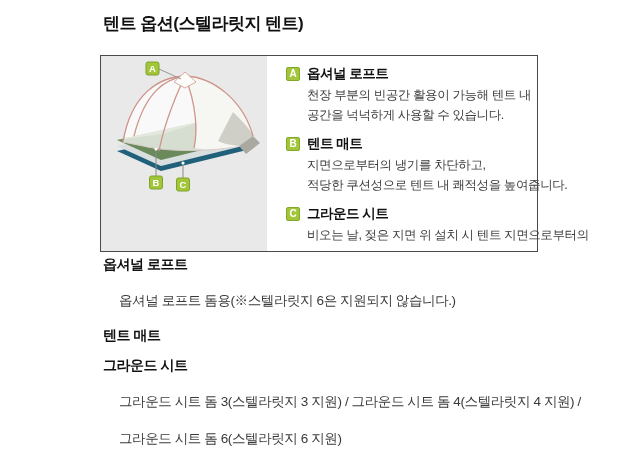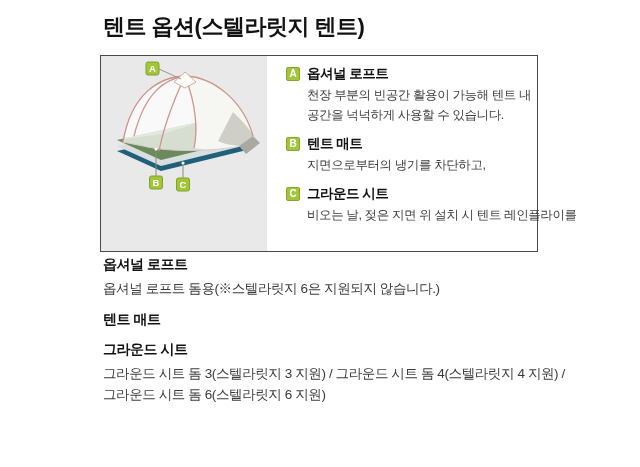--- a/index.html
+++ b/index.html
@@ -10,21 +10,21 @@
     height: 467px;
     background: #ffffff;
     font-family: "Liberation Sans", sans-serif;
     overflow: hidden;
   }
   .page-title {
     position: absolute;
     left: 103px;
     top: 12px;
     margin: 0;
-    font-size: 22px;
+    font-size: 17px;
     font-weight: bold;
     color: #111111;
     letter-spacing: -0.5px;
   }
   .info-box {
     position: absolute;
     left: 100px;
     top: 55px;
     width: 438px;
     height: 197px;
@@ -88,21 +88,21 @@
   }
   .section { margin-bottom: 12px; }
   .section-title {
     margin: 0 0 4px 0;
     font-size: 14px;
     font-weight: bold;
     color: #111111;
     letter-spacing: -0.5px;
   }
   .section-line {
-    margin: 0;
+    margin: 16px;
     font-size: 13.5px;
     line-height: 21px;
     color: #3a3a3a;
     letter-spacing: -0.4px;
     white-space: nowrap;
   }
 </style>
 </head>
 <body>
 
@@ -165,28 +165,29 @@
         <p class="info-line">천장 부분의 빈공간 활용이 가능해 텐트 내</p>
         <p class="info-line">공간을 넉넉하게 사용할 수 있습니다.</p>
       </div>
 
       <div class="info-item">
         <div class="info-title-row">
           <span class="badge">B</span>
           <span class="info-title">텐트 매트</span>
         </div>
         <p class="info-line">지면으로부터의 냉기를 차단하고,</p>
+        <p class="info-line">적당한 쿠션성으로 텐트 내 쾌적성을 높여줍니다.</p>
       </div>
 
       <div class="info-item">
         <div class="info-title-row">
           <span class="badge">C</span>
           <span class="info-title">그라운드 시트</span>
         </div>
-        <p class="info-line">비오는 날, 젖은 지면 위 설치 시 텐트 레인플라이를</p>
+        <p class="info-line">비오는 날, 젖은 지면 위 설치 시 텐트 지면으로부터의</p>
       </div>
 
     </div>
   </div>
 
   <div class="sections">
 
     <div class="section">
       <h2 class="section-title">옵셔널 로프트</h2>
       <p class="section-line">옵셔널 로프트 돔용(※스텔라릿지 6은 지원되지 않습니다.)</p>

